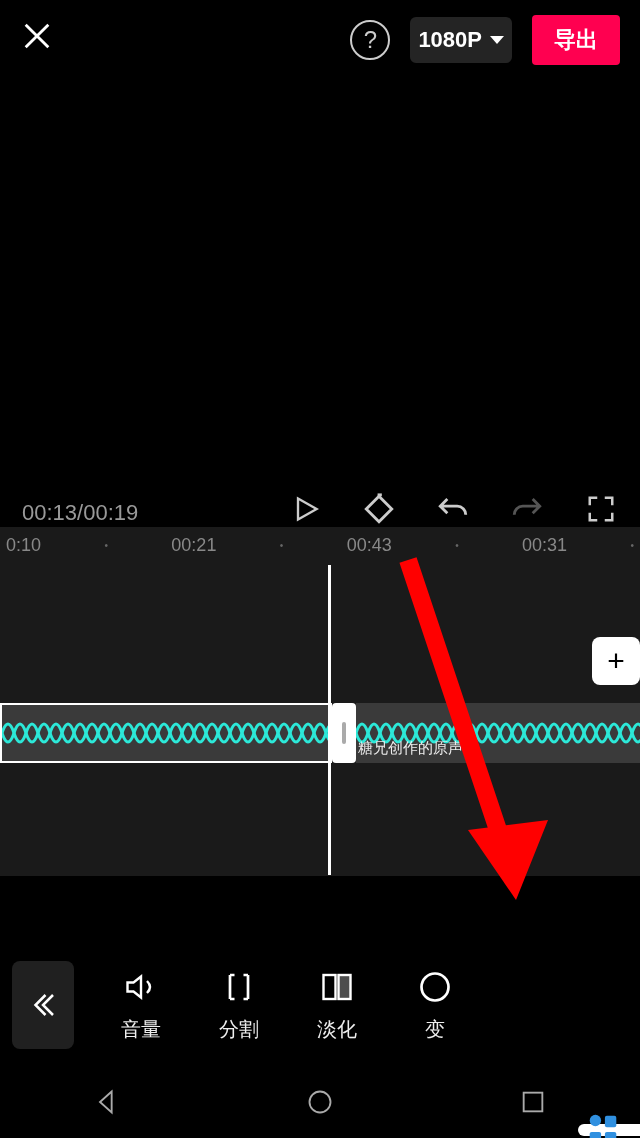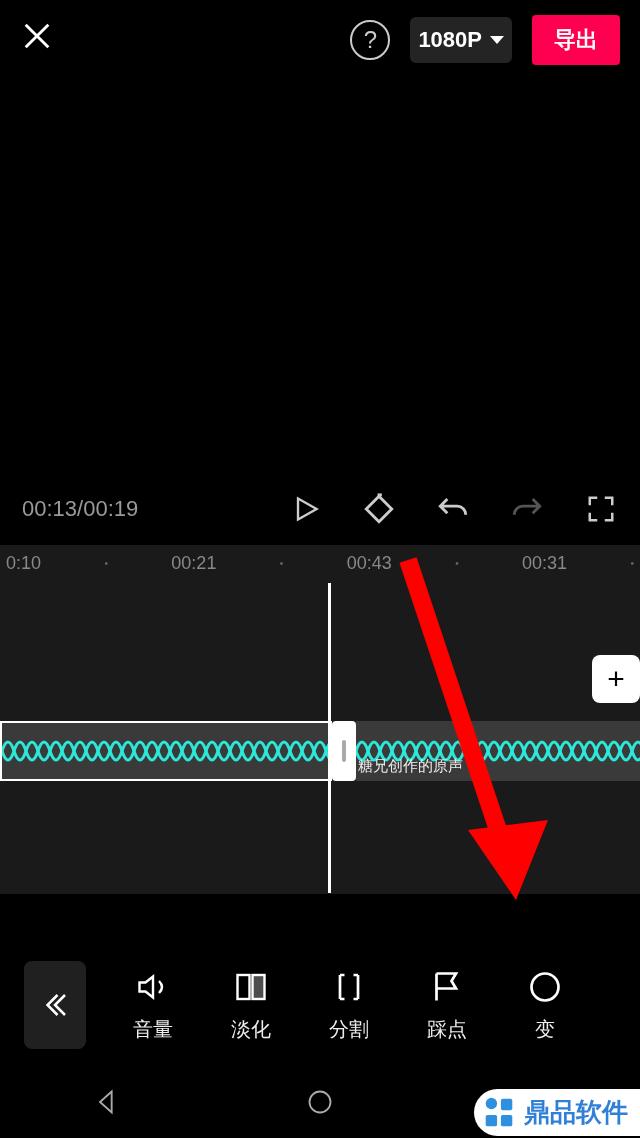--- a/index.html
+++ b/index.html
@@ -75,22 +75,22 @@
   justify-content: center;
   padding-top: 4px;
 }
 .preview-frame {
   width: 218px;
   height: 394px;
   background: #000;
 }
 .controls {
   display: flex;
-  align-items: center;
-  padding: 14px 22px 18px;
+  align-items: flex-end;
+  padding: 14px 22px 0;
   gap: 6px;
 }
 .timecode {
   color: #999;
   font-size: 22px;
   flex: 1;
 }
 .ctrl-icons {
   display: flex;
   gap: 40px;
@@ -210,21 +210,21 @@
 }
 .toolbar {
   position: absolute;
   bottom: 78px;
   left: 0;
   right: 0;
   height: 110px;
   display: flex;
   align-items: center;
   background:#000;
-  padding-left:24px;
+  padding-left:12px;
 }
 .back-chev {
   width: 62px;
   height: 88px;
   background: #202020;
   border-radius: 8px;
   display: flex;
   align-items: center;
   justify-content: center;
   cursor: pointer;
@@ -389,41 +389,33 @@
       <div class="ico">
         <svg width="36" height="36" viewBox="0 0 24 24">
             <path d="M3 9 v6 h4 l5 4 V5 l-5 4 Z M16 8 q4 4 0 8" stroke="#fff" stroke-width="1.6" fill="none"></path>
           </svg>
       </div>
       <div class="lbl">音量</div>
     </div>
     <div class="tool">
       <div class="ico">
         <svg width="36" height="36" viewBox="0 0 24 24">
+            <path d="M6 4 v16 M18 4 v16 M6 4 h3 M6 20 h3 M18 4 h-3 M18 20 h-3" stroke="#fff" stroke-width="1.8" fill="none"></path>
+          </svg>
+      </div>
+      <div class="lbl">分割</div>
+    </div>
+    <div class="tool">
+      <div class="ico">
+        <svg width="36" height="36" viewBox="0 0 24 24">
             <rect x="3" y="4" width="8" height="16" stroke="#fff" stroke-width="1.6" fill="none"></rect>
             <rect x="13" y="4" width="8" height="16" stroke="#fff" stroke-width="1.6" fill="#fff" fill-opacity="0.3"></rect>
           </svg>
       </div>
       <div class="lbl">淡化</div>
-    </div>
-    <div class="tool">
-      <div class="ico">
-        <svg width="36" height="36" viewBox="0 0 24 24">
-            <path d="M6 4 v16 M18 4 v16 M6 4 h3 M6 20 h3 M18 4 h-3 M18 20 h-3" stroke="#fff" stroke-width="1.8" fill="none"></path>
-          </svg>
-      </div>
-      <div class="lbl">分割</div>
-    </div>
-    <div class="tool">
-      <div class="ico">
-        <svg width="36" height="36" viewBox="0 0 24 24">
-            <path d="M5 3 v18 M5 3 h13 l-3 5 l3 5 H5" stroke="#fff" stroke-width="1.8" fill="none"></path>
-          </svg>
-      </div>
-      <div class="lbl">踩点</div>
     </div>
     <div class="tool">
       <div class="ico">
         <svg width="36" height="36" viewBox="0 0 24 24">
             <circle cx="12" cy="12" r="9" stroke="#fff" stroke-width="1.8" fill="none"></circle>
           </svg>
       </div>
       <div class="lbl">变</div>
     </div>
   </div>
@@ -447,14 +439,13 @@
   </div>
 </div>
 
 <div class="watermark">
   <svg class="wm-logo" viewBox="0 0 40 40">
     <circle cx="12" cy="10" r="6" fill="#3090e0"></circle>
     <rect x="22" y="5" width="12" height="12" rx="2" fill="#3090e0"></rect>
     <rect x="6" y="22" width="12" height="12" rx="2" fill="#3090e0"></rect>
     <rect x="22" y="22" width="12" height="12" rx="2" fill="#3090e0"></rect>
   </svg>
-  <span>鼎品软件</span>
 </div>
 
 </body></html>

